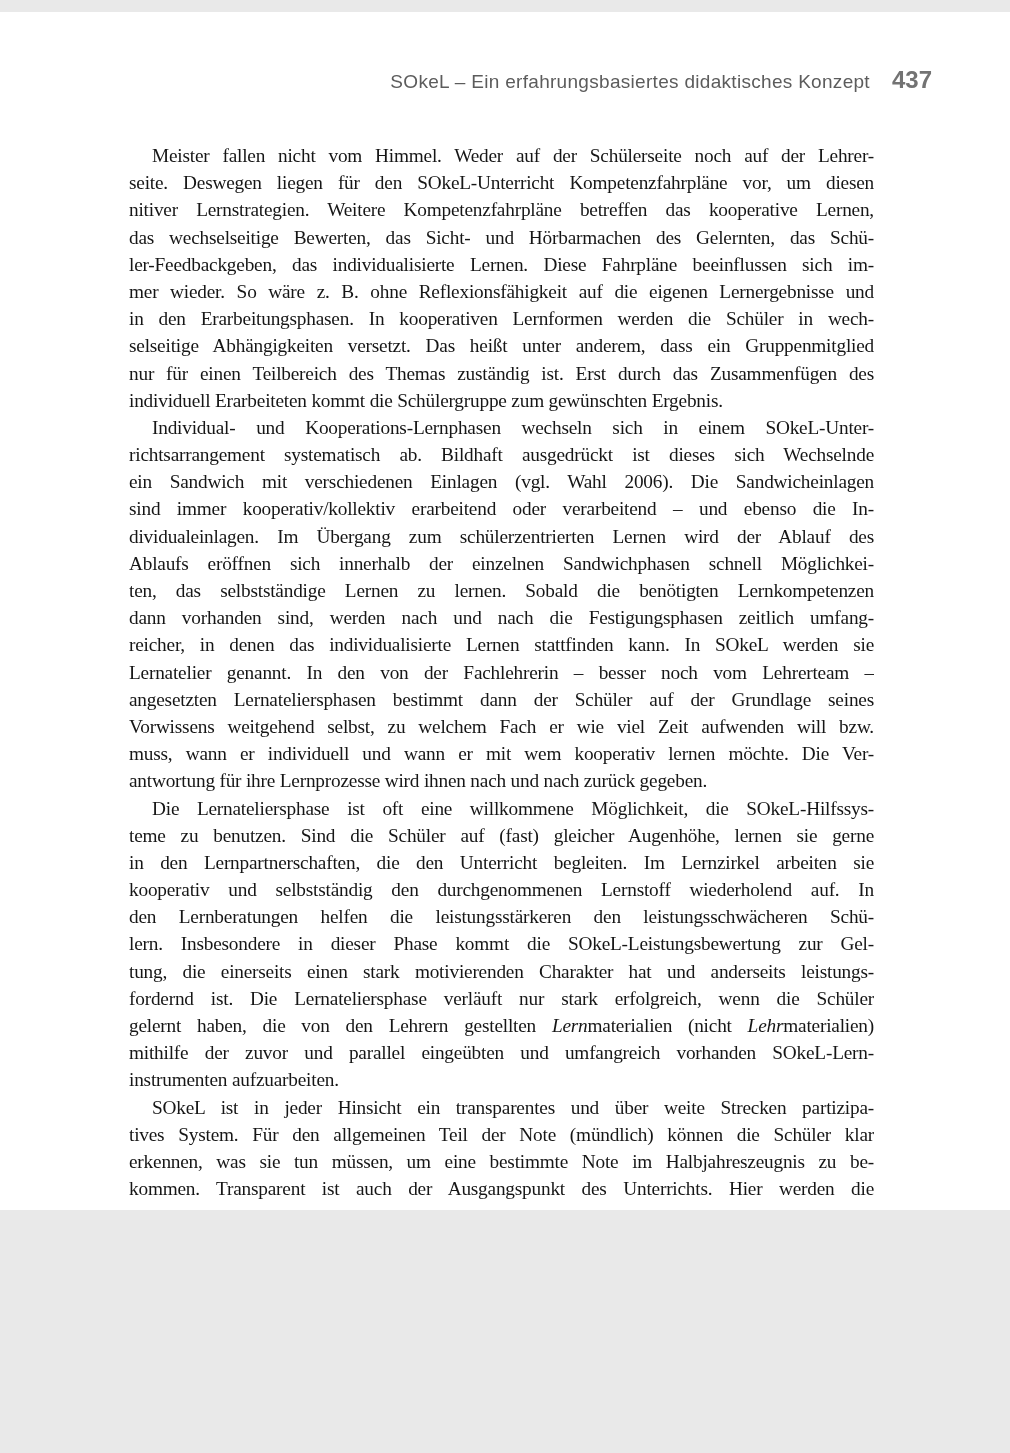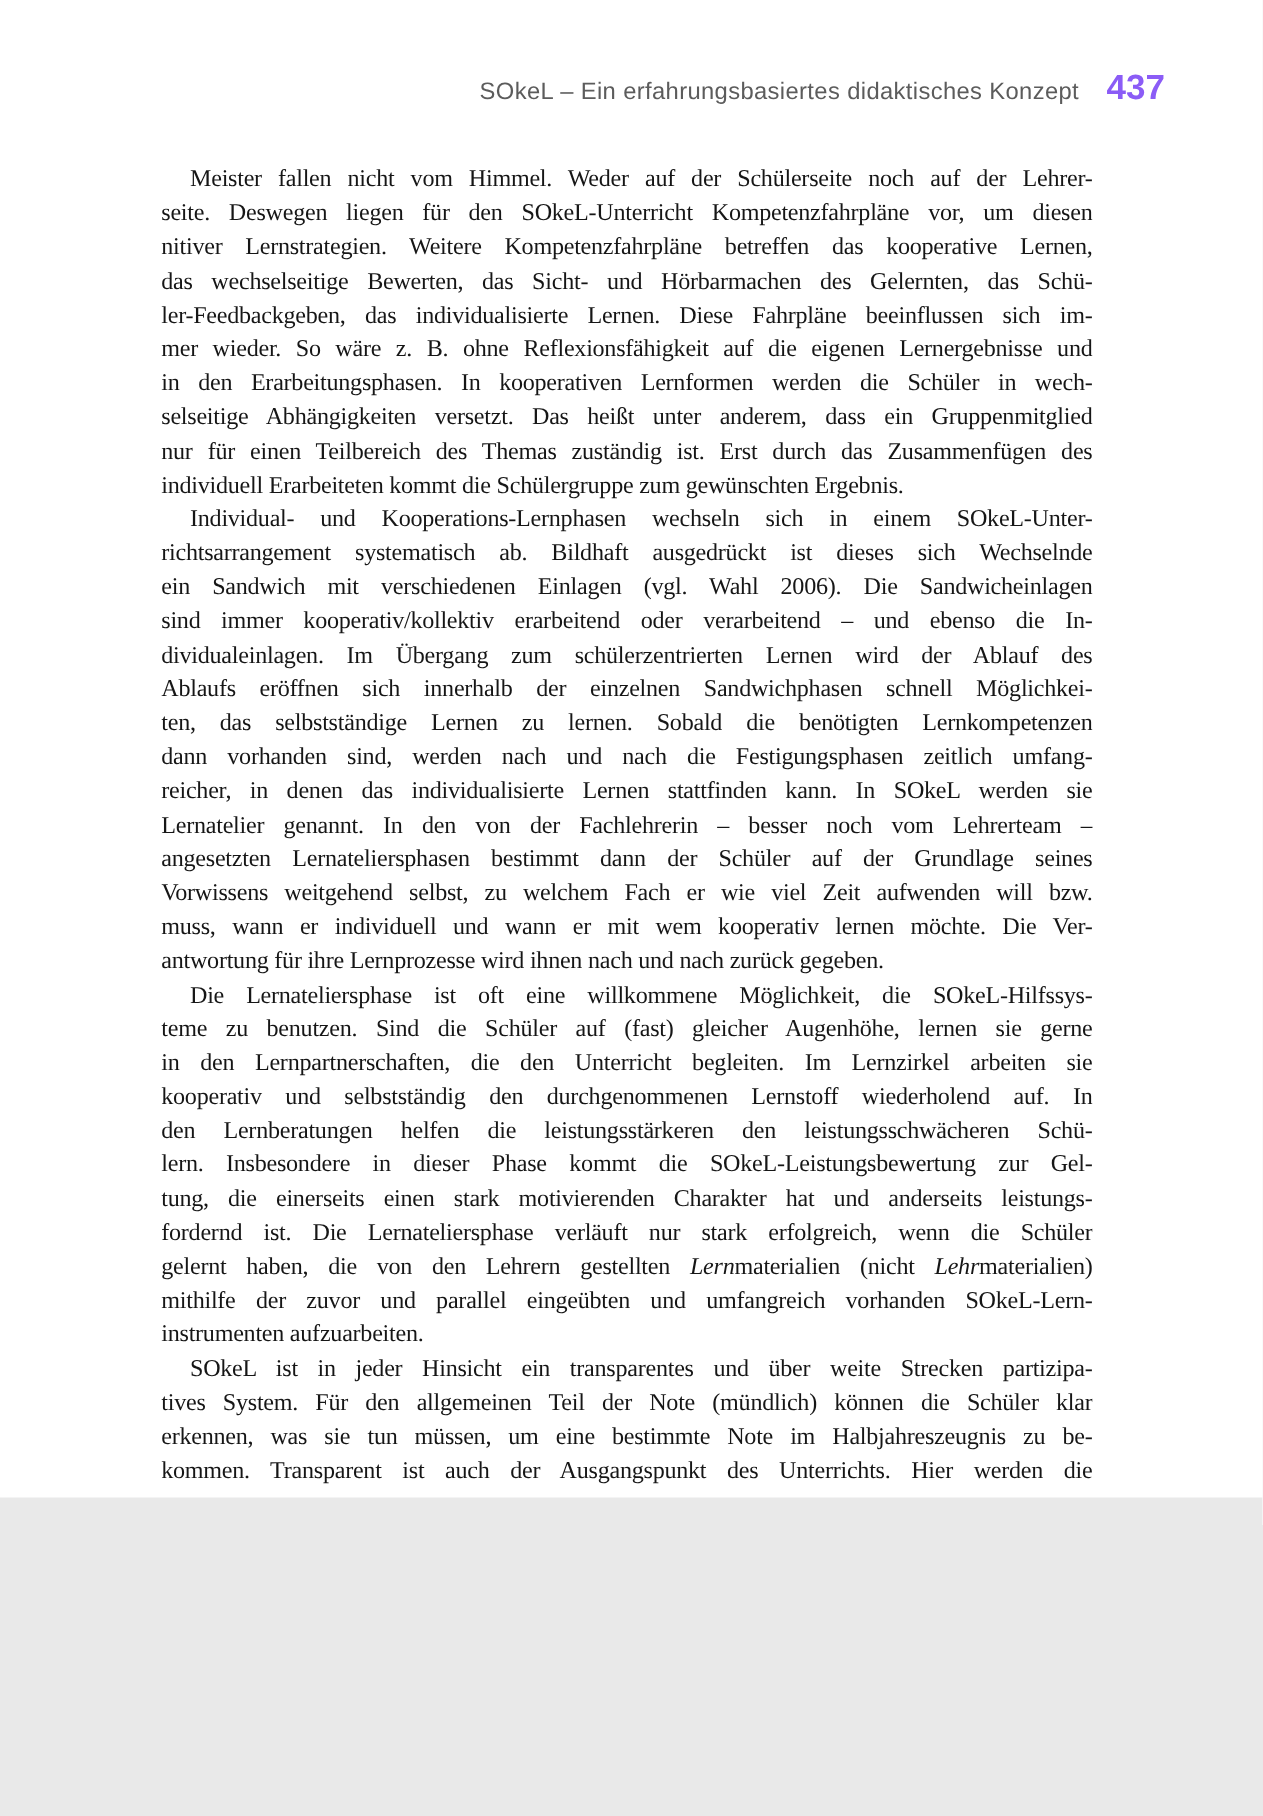--- a/index.html
+++ b/index.html
@@ -1,21 +1,21 @@
 <!DOCTYPE html>
 <html lang="de"><head>
 <meta charset="utf-8">
 <style>
   html, body { margin: 0; padding: 0; }
   body { background: #e9e9e9; }
   .page {
     position: relative;
     width: 1010px;
     height: 1198px;
-    margin: 0 auto;
+    margin: 12px auto;
     background: #ffffff;
     overflow: hidden;
     font-family: "Liberation Serif", "DejaVu Serif", serif;
   }
   
   .page-header {
     position: absolute;
     top: 54px;
     left: 0;
     right: 78px;
@@ -25,23 +25,23 @@
     gap: 22px;
     font-family: "Liberation Sans", "DejaVu Sans", sans-serif;
   }
   .running-title {
     font-size: 19px;
     letter-spacing: 0.3px;
     color: #5c5c5c;
     white-space: nowrap;
   }
   .page-number {
-    font-size: 28px;
+    font-size: 24px;
     font-weight: bold;
-    color: #8b5cf6;
+    color: #737373;
   }
   
   .body-text {
     position: absolute;
     left: 129px;
     top: 130px;
     width: 745px;
     font-size: 19.3px;
     line-height: 27.2px;
     letter-spacing: -0.2px;

